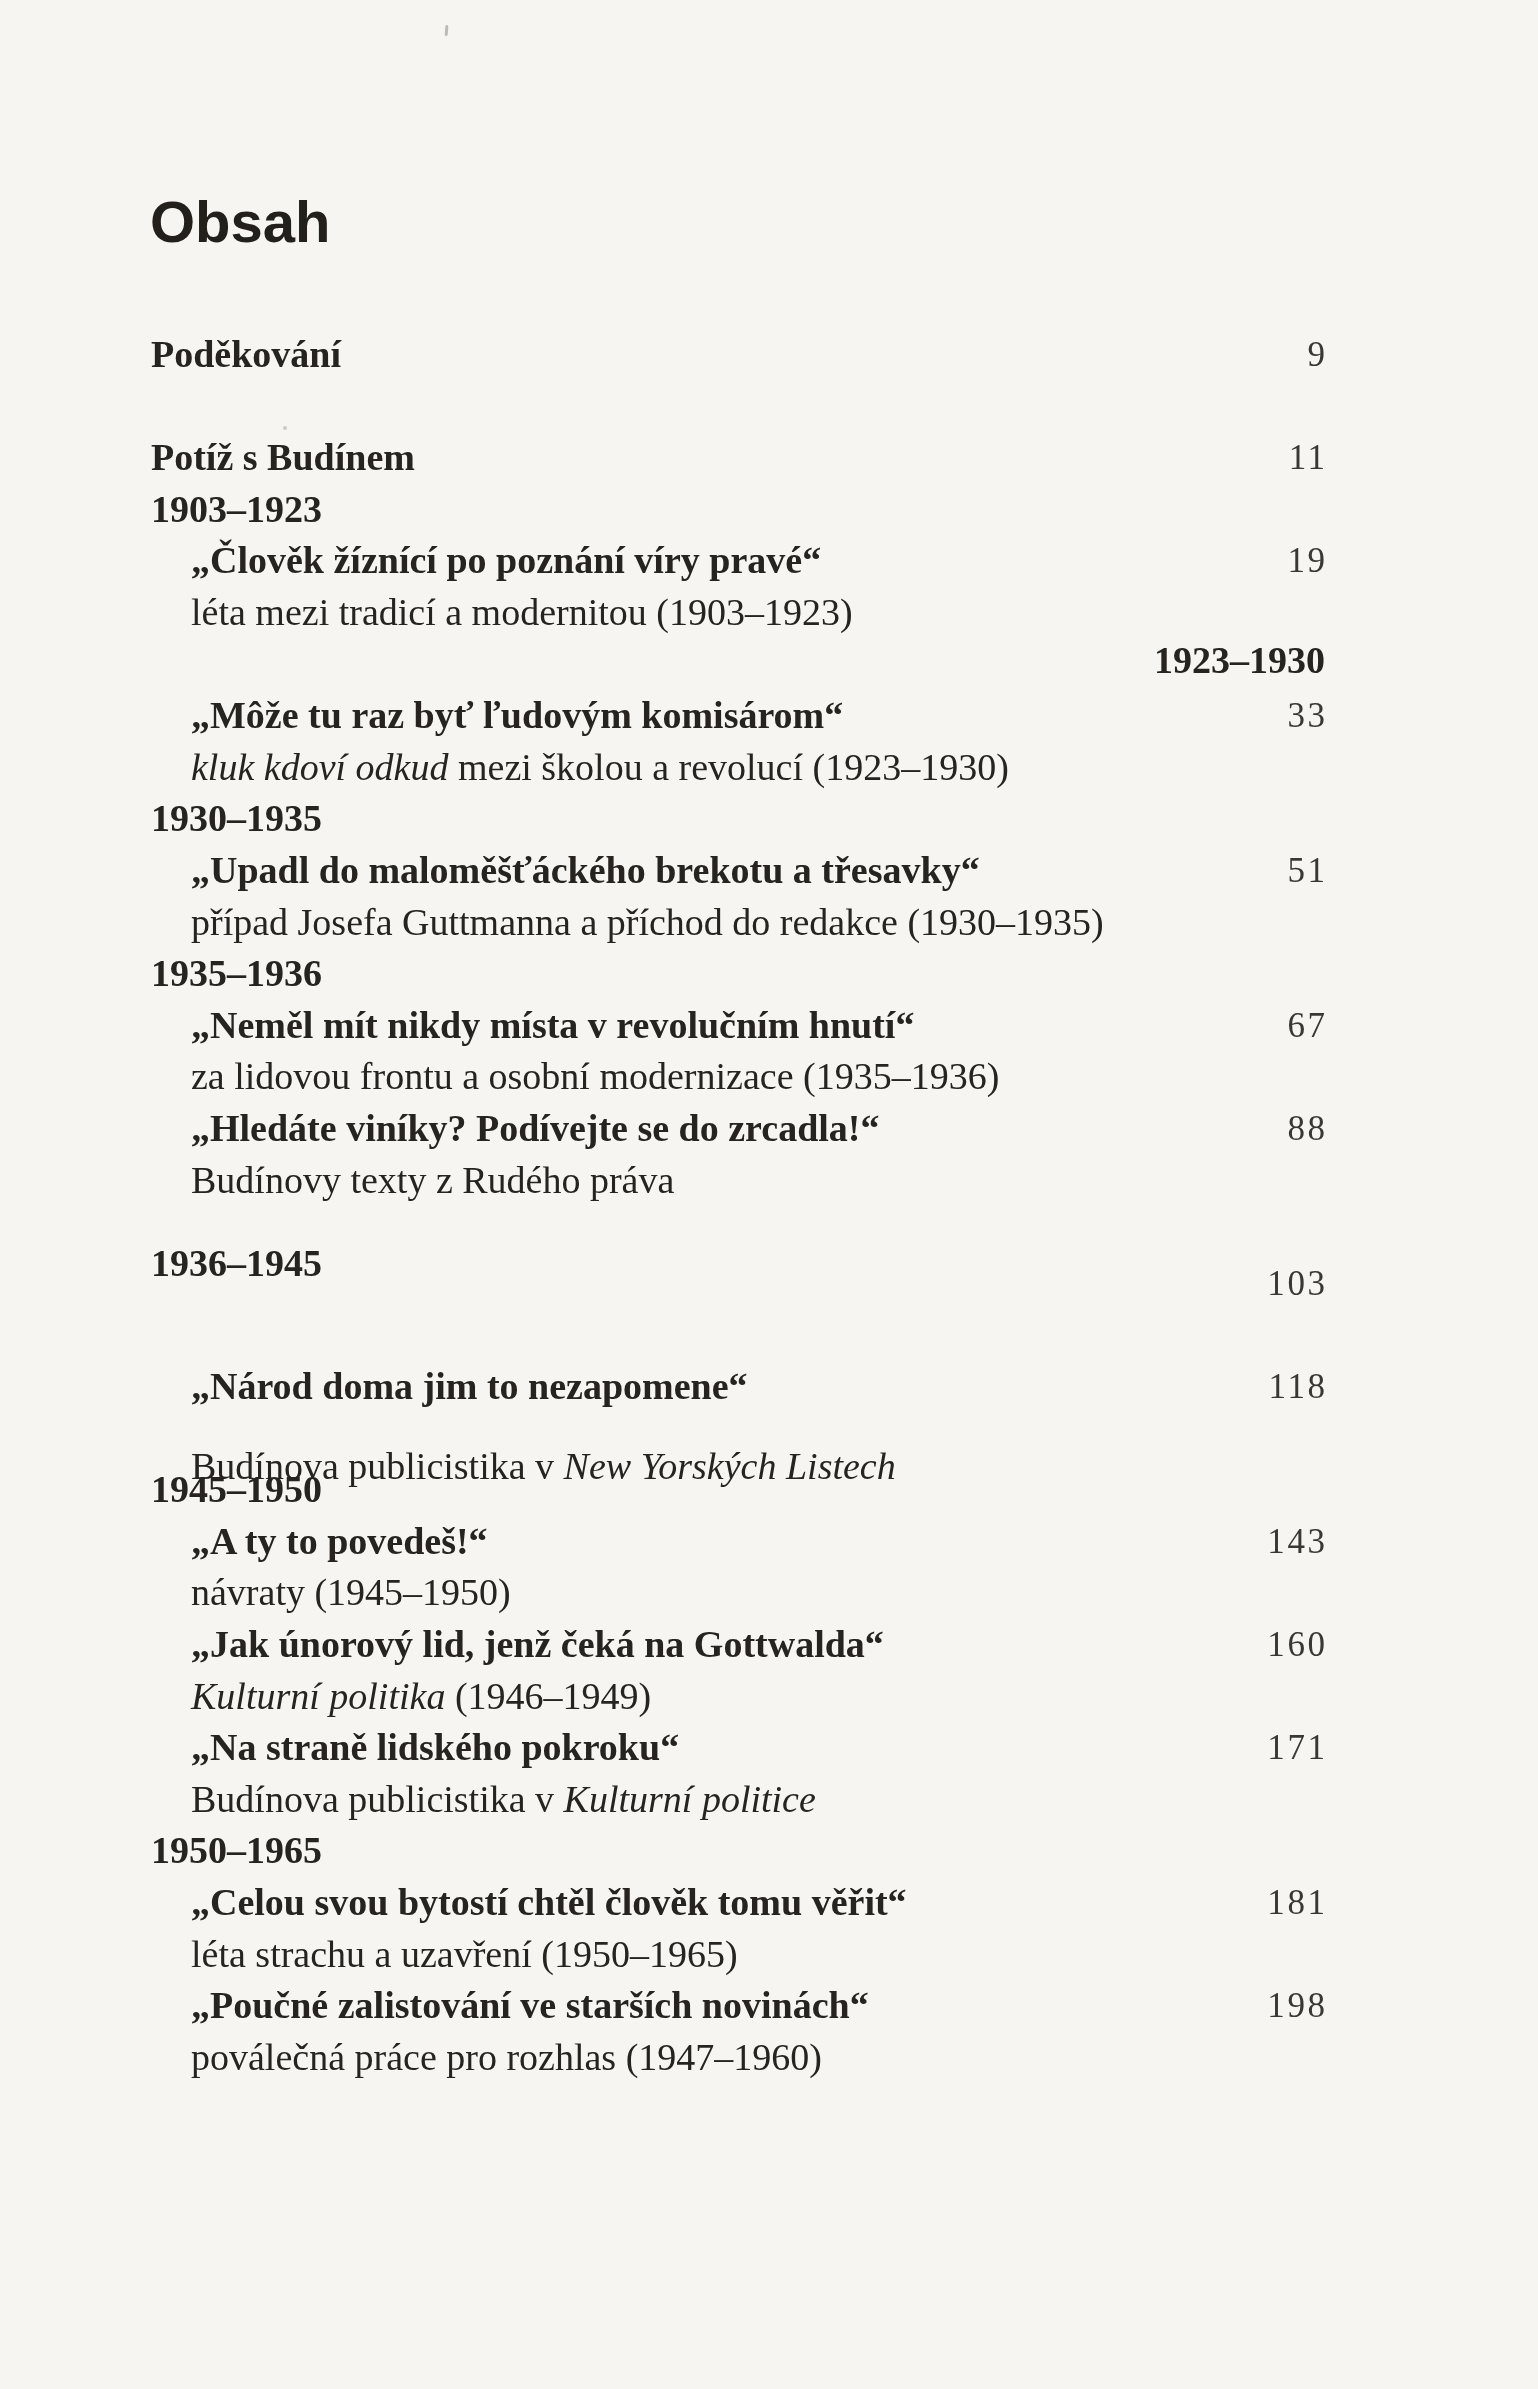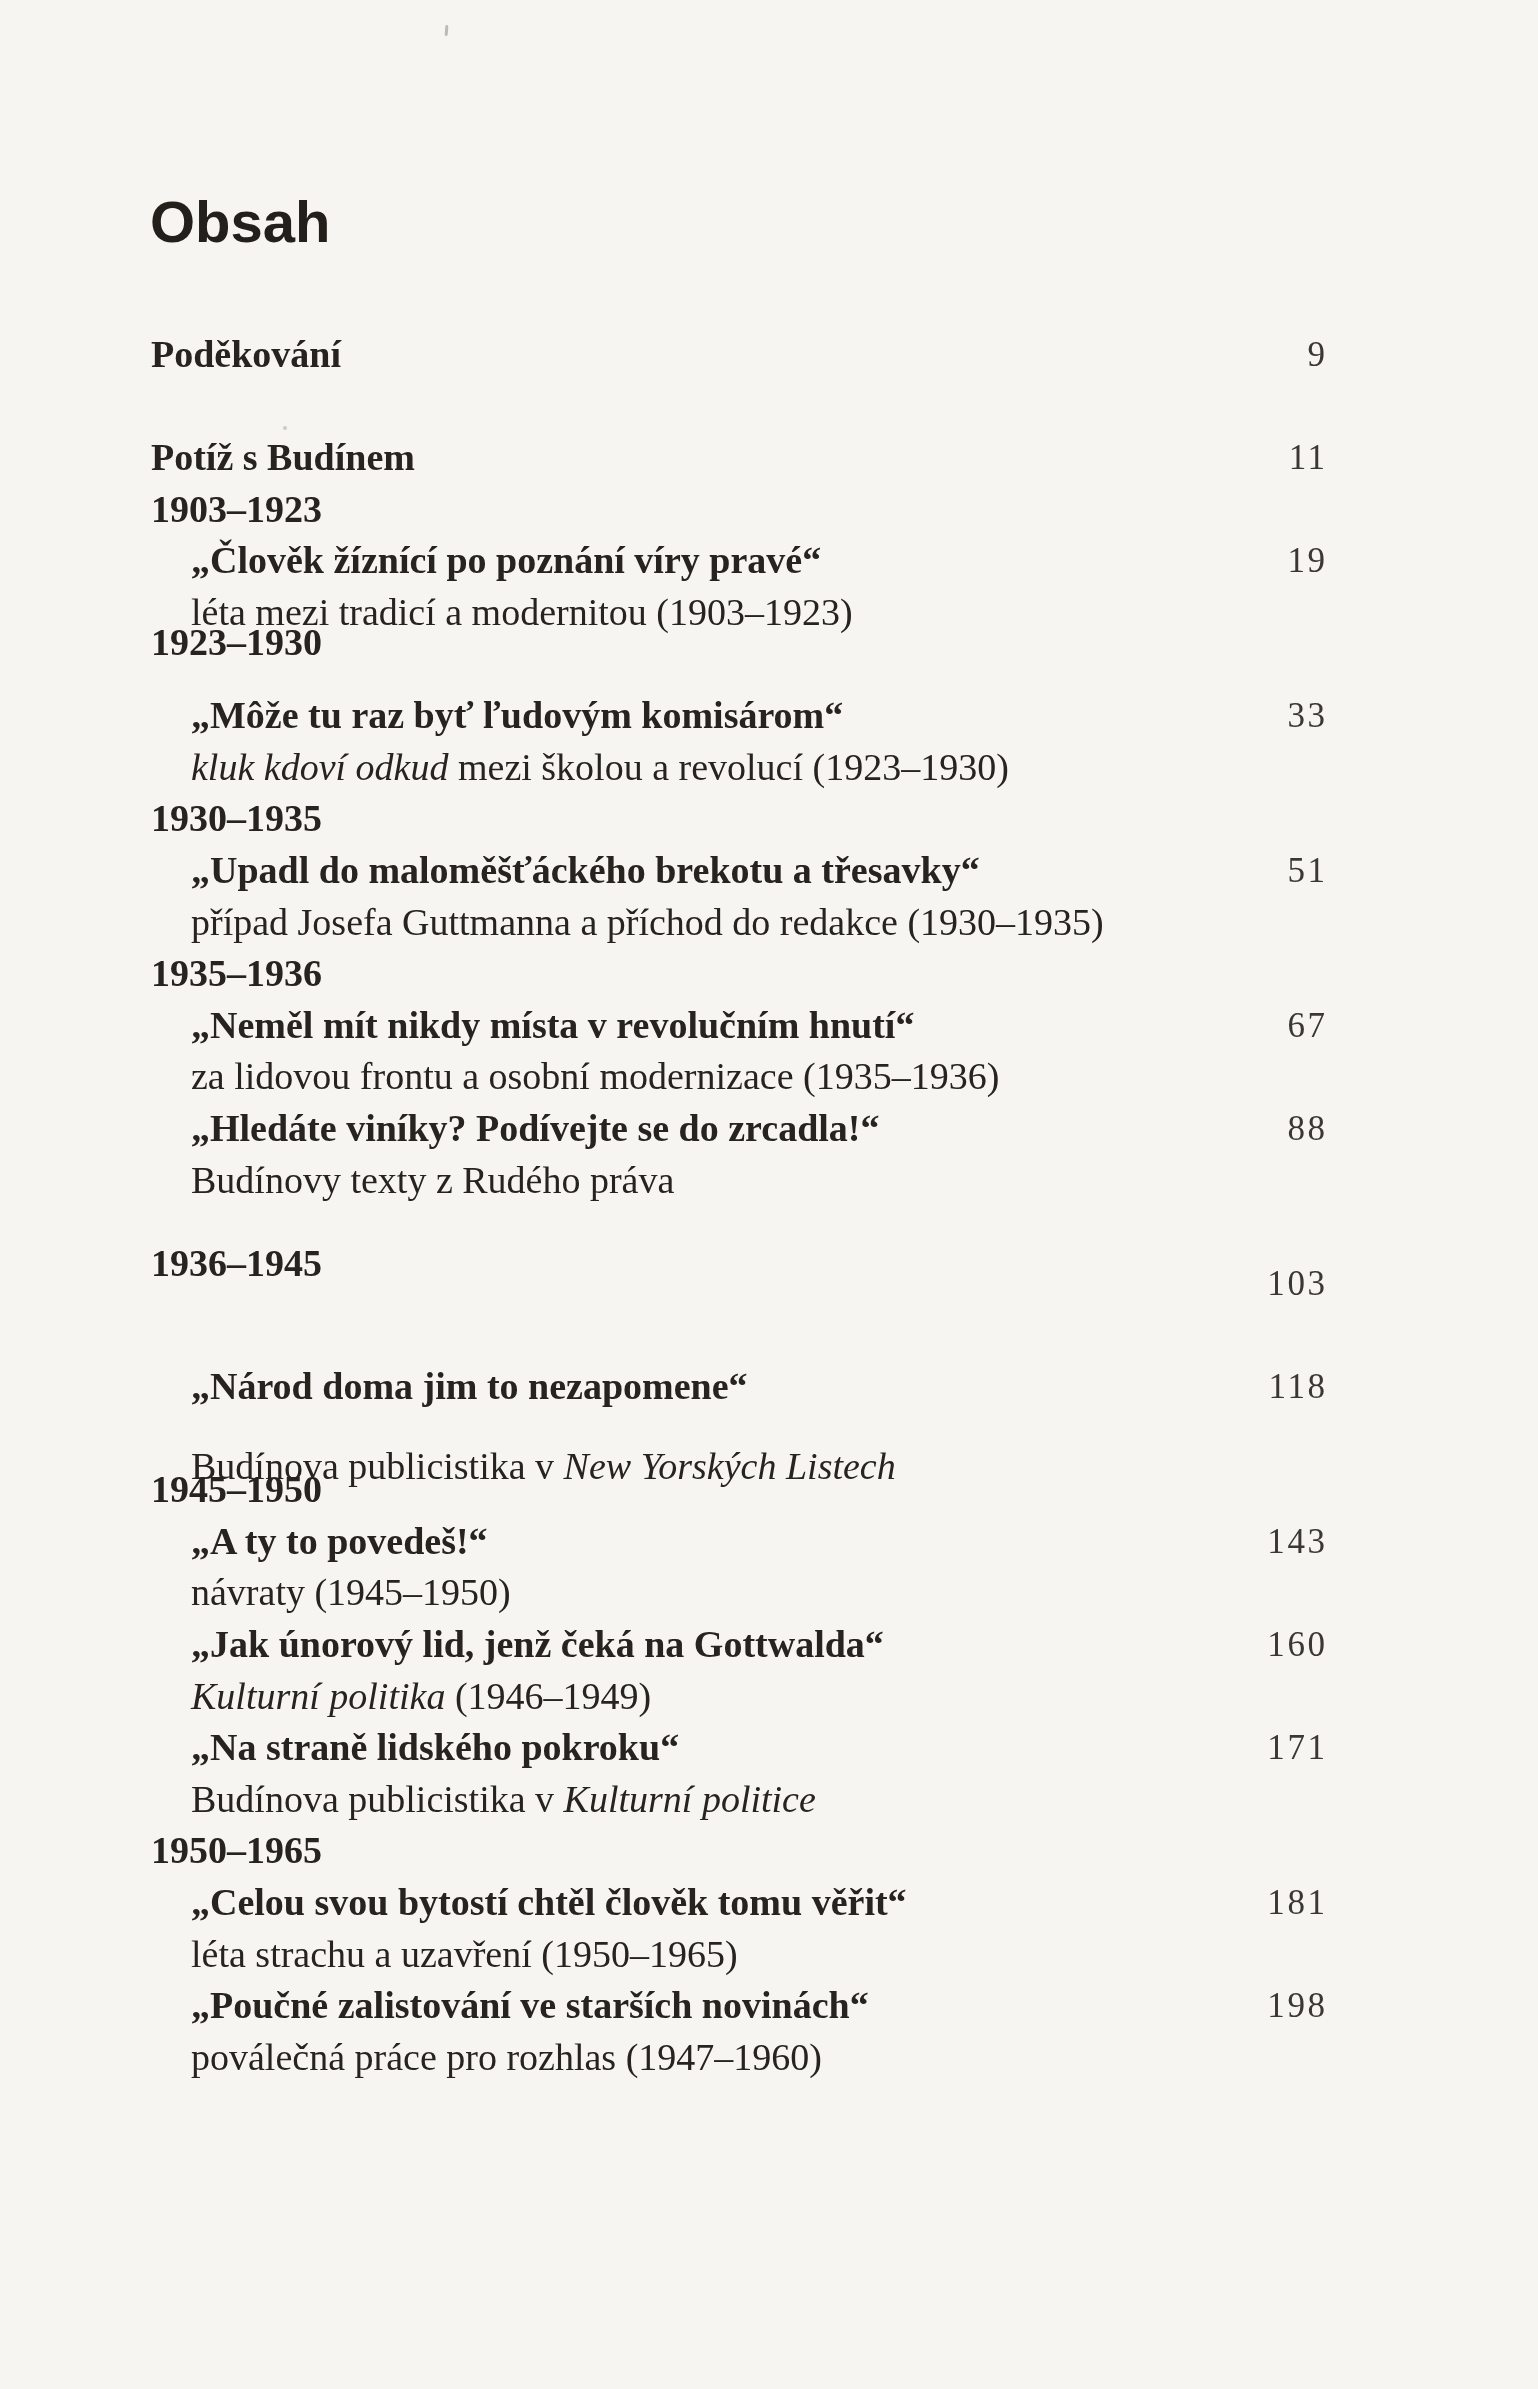--- a/index.html
+++ b/index.html
@@ -50,21 +50,21 @@
 <body>
 
 <div class="page">
   <div class="page-title">Obsah</div>
   <div id="toc">
       <div class="row level-part" style="top: 329px;"><span class="entry"><span>Poděkování</span></span><span class="num">9</span></div>
       <div class="row level-part" style="top: 432px;"><span class="entry"><span>Potíž s Budínem</span></span><span class="num">11</span></div>
       <div class="row level-years" style="top: 484px;"><span class="entry"><span>1903–1923</span></span></div>
       <div class="row level-chapter" style="top: 535px;"><span class="entry"><span>„Člověk žíznící po poznání víry pravé“</span></span><span class="num">19</span></div>
       <div class="row level-subtitle" style="top: 587px;"><span class="entry"><span>léta mezi tradicí a modernitou (1903–1923)</span></span></div>
-      <div class="row level-years" style="top: 617px;"><span class="entry"><span>1923–1930</span></span></div>
+      <div class="row level-years" style="top: 635px; text-align: right;"><span class="entry"><span>1923–1930</span></span></div>
       <div class="row level-chapter" style="top: 690px;"><span class="entry"><span>„Môže tu raz byť ľudovým komisárom“</span></span><span class="num">33</span></div>
       <div class="row level-subtitle" style="top: 742px;"><span class="entry"><span class="seg-italic">kluk kdoví odkud</span><span> mezi školou a revolucí (1923–1930)</span></span></div>
       <div class="row level-years" style="top: 793px;"><span class="entry"><span>1930–1935</span></span></div>
       <div class="row level-chapter" style="top: 845px;"><span class="entry"><span>„Upadl do maloměšťáckého brekotu a třesavky“</span></span><span class="num">51</span></div>
       <div class="row level-subtitle" style="top: 897px;"><span class="entry"><span>případ Josefa Guttmanna a příchod do redakce (1930–1935)</span></span></div>
       <div class="row level-years" style="top: 948px;"><span class="entry"><span>1935–1936</span></span></div>
       <div class="row level-chapter" style="top: 1000px;"><span class="entry"><span>„Neměl mít nikdy místa v revolučním hnutí“</span></span><span class="num">67</span></div>
       <div class="row level-subtitle" style="top: 1051px;"><span class="entry"><span>za lidovou frontu a osobní modernizace (1935–1936)</span></span></div>
       <div class="row level-chapter" style="top: 1103px;"><span class="entry"><span>„Hledáte viníky? Podívejte se do zrcadla!“</span></span><span class="num">88</span></div>
       <div class="row level-subtitle" style="top: 1155px;"><span class="entry"><span>Budínovy texty z Rudého práva</span></span></div>

